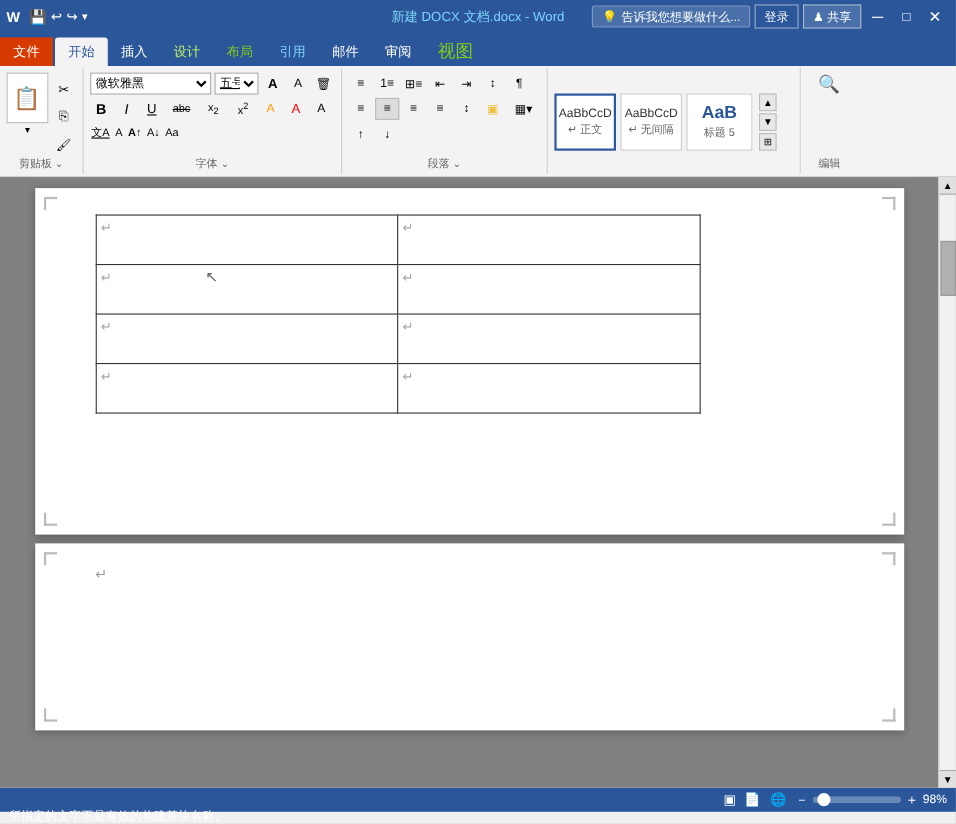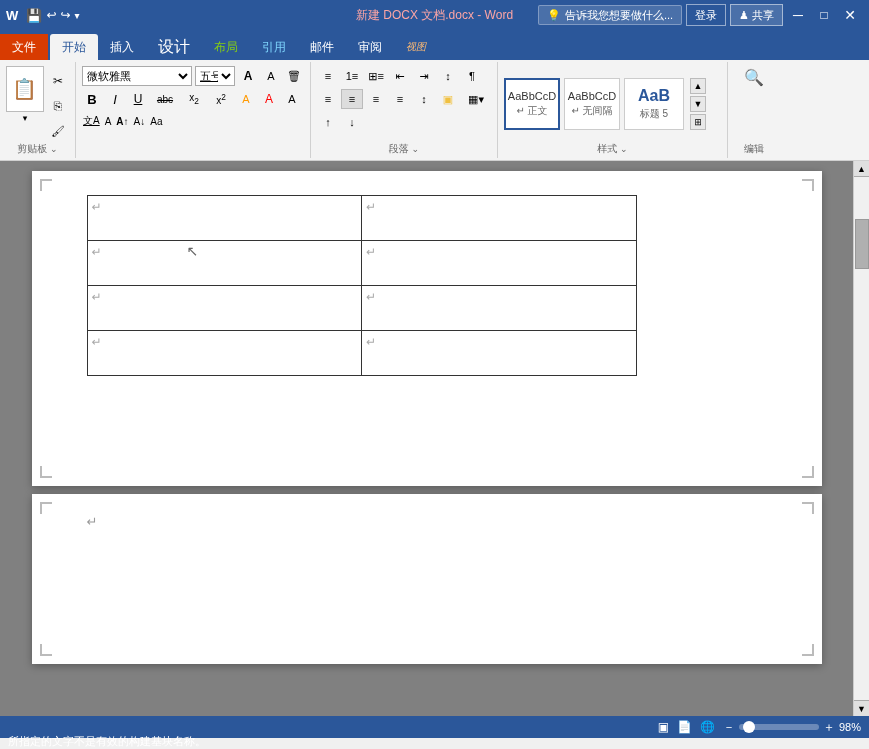--- a/index.html
+++ b/index.html
@@ -33,44 +33,44 @@
 <body>
 
 <div class="ribbon-top-row">
   <div class="quick-access" style="padding-left:6px; gap:4px; display:flex; align-items:center;">
     <span style="color:white; font-weight:bold; font-size:13px; margin-right:4px;">W</span>
     <span style="color:white; font-size:13px; cursor:pointer;">💾</span>
     <span style="color:white; font-size:12px; cursor:pointer;">↩</span>
     <span style="color:white; font-size:12px; cursor:pointer;">↪</span>
     <span style="color:white; font-size:10px; cursor:pointer;">▾</span>
   </div>
-  <div style="position:absolute; left:50%; transform:translateX(-50%); color:#fca5a5; font-size:12px;">新建 DOCX 文档.docx - Word</div>
+  <div style="position:absolute; left:50%; transform:translateX(-50%); color:#7dd3fc; font-size:12px;">新建 DOCX 文档.docx - Word</div>
   <div style="margin-left:auto; display:flex; align-items:center; gap:4px; padding-right:8px;">
     <div style="display:flex; align-items:center; gap:4px; background:rgba(255,255,255,0.15); border:1px solid rgba(255,255,255,0.3); padding:2px 8px; border-radius:2px; height:20px;">
       <span style="color:white; font-size:11px;">💡</span>
       <span style="color:white; font-size:11px;">告诉我您想要做什么...</span>
     </div>
     <button style="background:transparent; border:1px solid rgba(255,255,255,0.5); color:white; font-size:11px; padding:2px 8px; cursor:pointer; height:22px;">登录</button>
     <button style="background:rgba(255,255,255,0.15); border:1px solid rgba(255,255,255,0.5); color:white; font-size:11px; padding:2px 8px; cursor:pointer; height:22px;">♟ 共享</button>
     <button style="background:transparent; border:none; color:white; font-size:14px; cursor:pointer; width:22px; height:22px;">─</button>
     <button style="background:transparent; border:none; color:white; font-size:12px; cursor:pointer; width:22px; height:22px;">□</button>
     <button style="background:transparent; border:none; color:white; font-size:14px; cursor:pointer; width:22px; height:22px;">✕</button>
   </div>
 </div>
 
 <div style="background:#2b579a; display:flex; align-items:flex-end; height:30px; padding-left:0;">
   <div style="padding:4px 12px; font-size:12px; color:white; cursor:pointer; height:26px; display:flex; align-items:center; background:#d83b01; margin-right:2px;">文件</div>
   <div style="padding:4px 12px; font-size:12px; color:#2b579a; cursor:pointer; height:26px; display:flex; align-items:center; background:#f3f3f3; border-top-left-radius:3px; border-top-right-radius:3px;">开始</div>
   <div style="padding:4px 12px; font-size:12px; color:white; cursor:pointer; height:26px; display:flex; align-items:center;">插入</div>
-  <div style="padding:4px 12px; font-size:16px; color:#ffffff; cursor:pointer; height:26px; display:flex; align-items:center;">设计</div>
+  <div style="padding:4px 12px; font-size:12px; color:#bef264; cursor:pointer; height:26px; display:flex; align-items:center;">设计</div>
   <div style="padding:4px 12px; font-size:12px; color:#84cc16; cursor:pointer; height:26px; display:flex; align-items:center;">布局</div>
   <div style="padding:4px 12px; font-size:12px; color:#7dd3fc; cursor:pointer; height:26px; display:flex; align-items:center;">引用</div>
   <div style="padding:4px 12px; font-size:12px; color:white; cursor:pointer; height:26px; display:flex; align-items:center;">邮件</div>
   <div style="padding:4px 12px; font-size:12px; color:white; cursor:pointer; height:26px; display:flex; align-items:center;">审阅</div>
-  <div style="padding:4px 12px; font-size:10px; color:#fdba74; cursor:pointer; height:26px; display:flex; align-items:center;font-style:italic;">视图</div>
+  <div style="padding:4px 12px; font-size:16px; color:#84cc16; cursor:pointer; height:26px; display:flex; align-items:center;">视图</div>
 </div>
 
 <div style="background:#f3f3f3; border-bottom:1px solid #d0d0d0; display:flex; align-items:stretch; padding:2px 0; min-height:82px; position:relative;">
 
   <div style="display:flex; flex-direction:column; padding:2px 6px; border-right:1px solid #d0d0d0; min-width:70px;">
     <div style="display:flex; flex:1; align-items:flex-start; gap:3px; padding-top:2px;">
       <div style="display:flex; flex-direction:column; align-items:center;">
         <div style="width:38px; height:46px; background:white; border:1px solid #bbb; display:flex; flex-direction:column; align-items:center; justify-content:center; cursor:pointer; font-size:20px;">
           📋
         </div>
@@ -110,20 +110,21 @@
         <button style="width:20px; height:20px; background:transparent; border:1px solid transparent; cursor:pointer; font-size:11px;">A</button>
       </div>
       <div style="display:flex; align-items:center; gap:3px;">
         <button style="height:18px; background:transparent; border:1px solid transparent; cursor:pointer; font-size:10px;text-decoration:underline;">文A</button>
         <button style="height:18px; background:transparent; border:1px solid transparent; cursor:pointer; font-size:10px;">A</button>
         <button style="height:18px; background:transparent; border:1px solid transparent; cursor:pointer; font-size:10px; font-weight:bold;">A↑</button>
         <button style="height:18px; background:transparent; border:1px solid transparent; cursor:pointer; font-size:10px;">A↓</button>
         <button style="height:18px; background:transparent; border:1px solid transparent; cursor:pointer; font-size:10px;">Aa</button>
       </div>
     </div>
+    <div style="font-size:10px; color:#666; text-align:center; margin-top:auto;">字体 <span style="font-size:9px;">⌄</span></div>
   </div>
 
   <div style="display:flex; flex-direction:column; padding:2px 6px; border-right:1px solid #d0d0d0; min-width:160px;">
     <div style="display:flex; flex-direction:column; gap:3px; padding-top:2px;">
       <div style="display:flex; align-items:center; gap:2px;">
         <button style="width:22px; height:20px; background:transparent; border:1px solid transparent; cursor:pointer; font-size:11px;">≡</button>
         <button style="width:22px; height:20px; background:transparent; border:1px solid transparent; cursor:pointer; font-size:11px;">1≡</button>
         <button style="width:22px; height:20px; background:transparent; border:1px solid transparent; cursor:pointer; font-size:11px;">⊞≡</button>
         <button style="width:22px; height:20px; background:transparent; border:1px solid transparent; cursor:pointer; font-size:11px;">⇤</button>
         <button style="width:22px; height:20px; background:transparent; border:1px solid transparent; cursor:pointer; font-size:11px;">⇥</button>
@@ -160,21 +161,20 @@
       <div style="width:60px; height:52px; border:1px solid #ccc; background:white; display:flex; flex-direction:column; align-items:center; justify-content:center; cursor:pointer; padding:2px;">
         <span style="font-size:16px; color:#2b579a; font-weight:bold;">AaB</span>
         <span style="font-size:10px; color:#666; margin-top:2px;">标题 5</span>
       </div>
       <div style="display:flex; flex-direction:column; height:52px; justify-content:space-between; margin-left:2px;">
         <button style="width:16px; height:16px; background:#e8e8e8; border:1px solid #bbb; cursor:pointer; font-size:9px; display:flex; align-items:center; justify-content:center;">▲</button>
         <button style="width:16px; height:16px; background:#e8e8e8; border:1px solid #bbb; cursor:pointer; font-size:9px; display:flex; align-items:center; justify-content:center;">▼</button>
         <button style="width:16px; height:16px; background:#e8e8e8; border:1px solid #bbb; cursor:pointer; font-size:9px; display:flex; align-items:center; justify-content:center;">⊞</button>
       </div>
     </div>
-    <div style="font-size:10px; color:#666; text-align:center; margin-top:auto;">样式 <span style="font-size:9px;">⌄</span></div>
   </div>
 
   <div style="display:flex; flex-direction:column; padding:2px 6px; min-width:50px;">
     <div style="display:flex; flex-direction:column; align-items:center; gap:4px; padding-top:2px; flex:1;">
       <button style="width:40px; height:22px; background:transparent; border:1px solid transparent; cursor:pointer; font-size:16px;">🔍</button>
     </div>
     <div style="font-size:10px; color:#666; text-align:center; margin-top:auto;">编辑</div>
   </div>
 
 </div>

